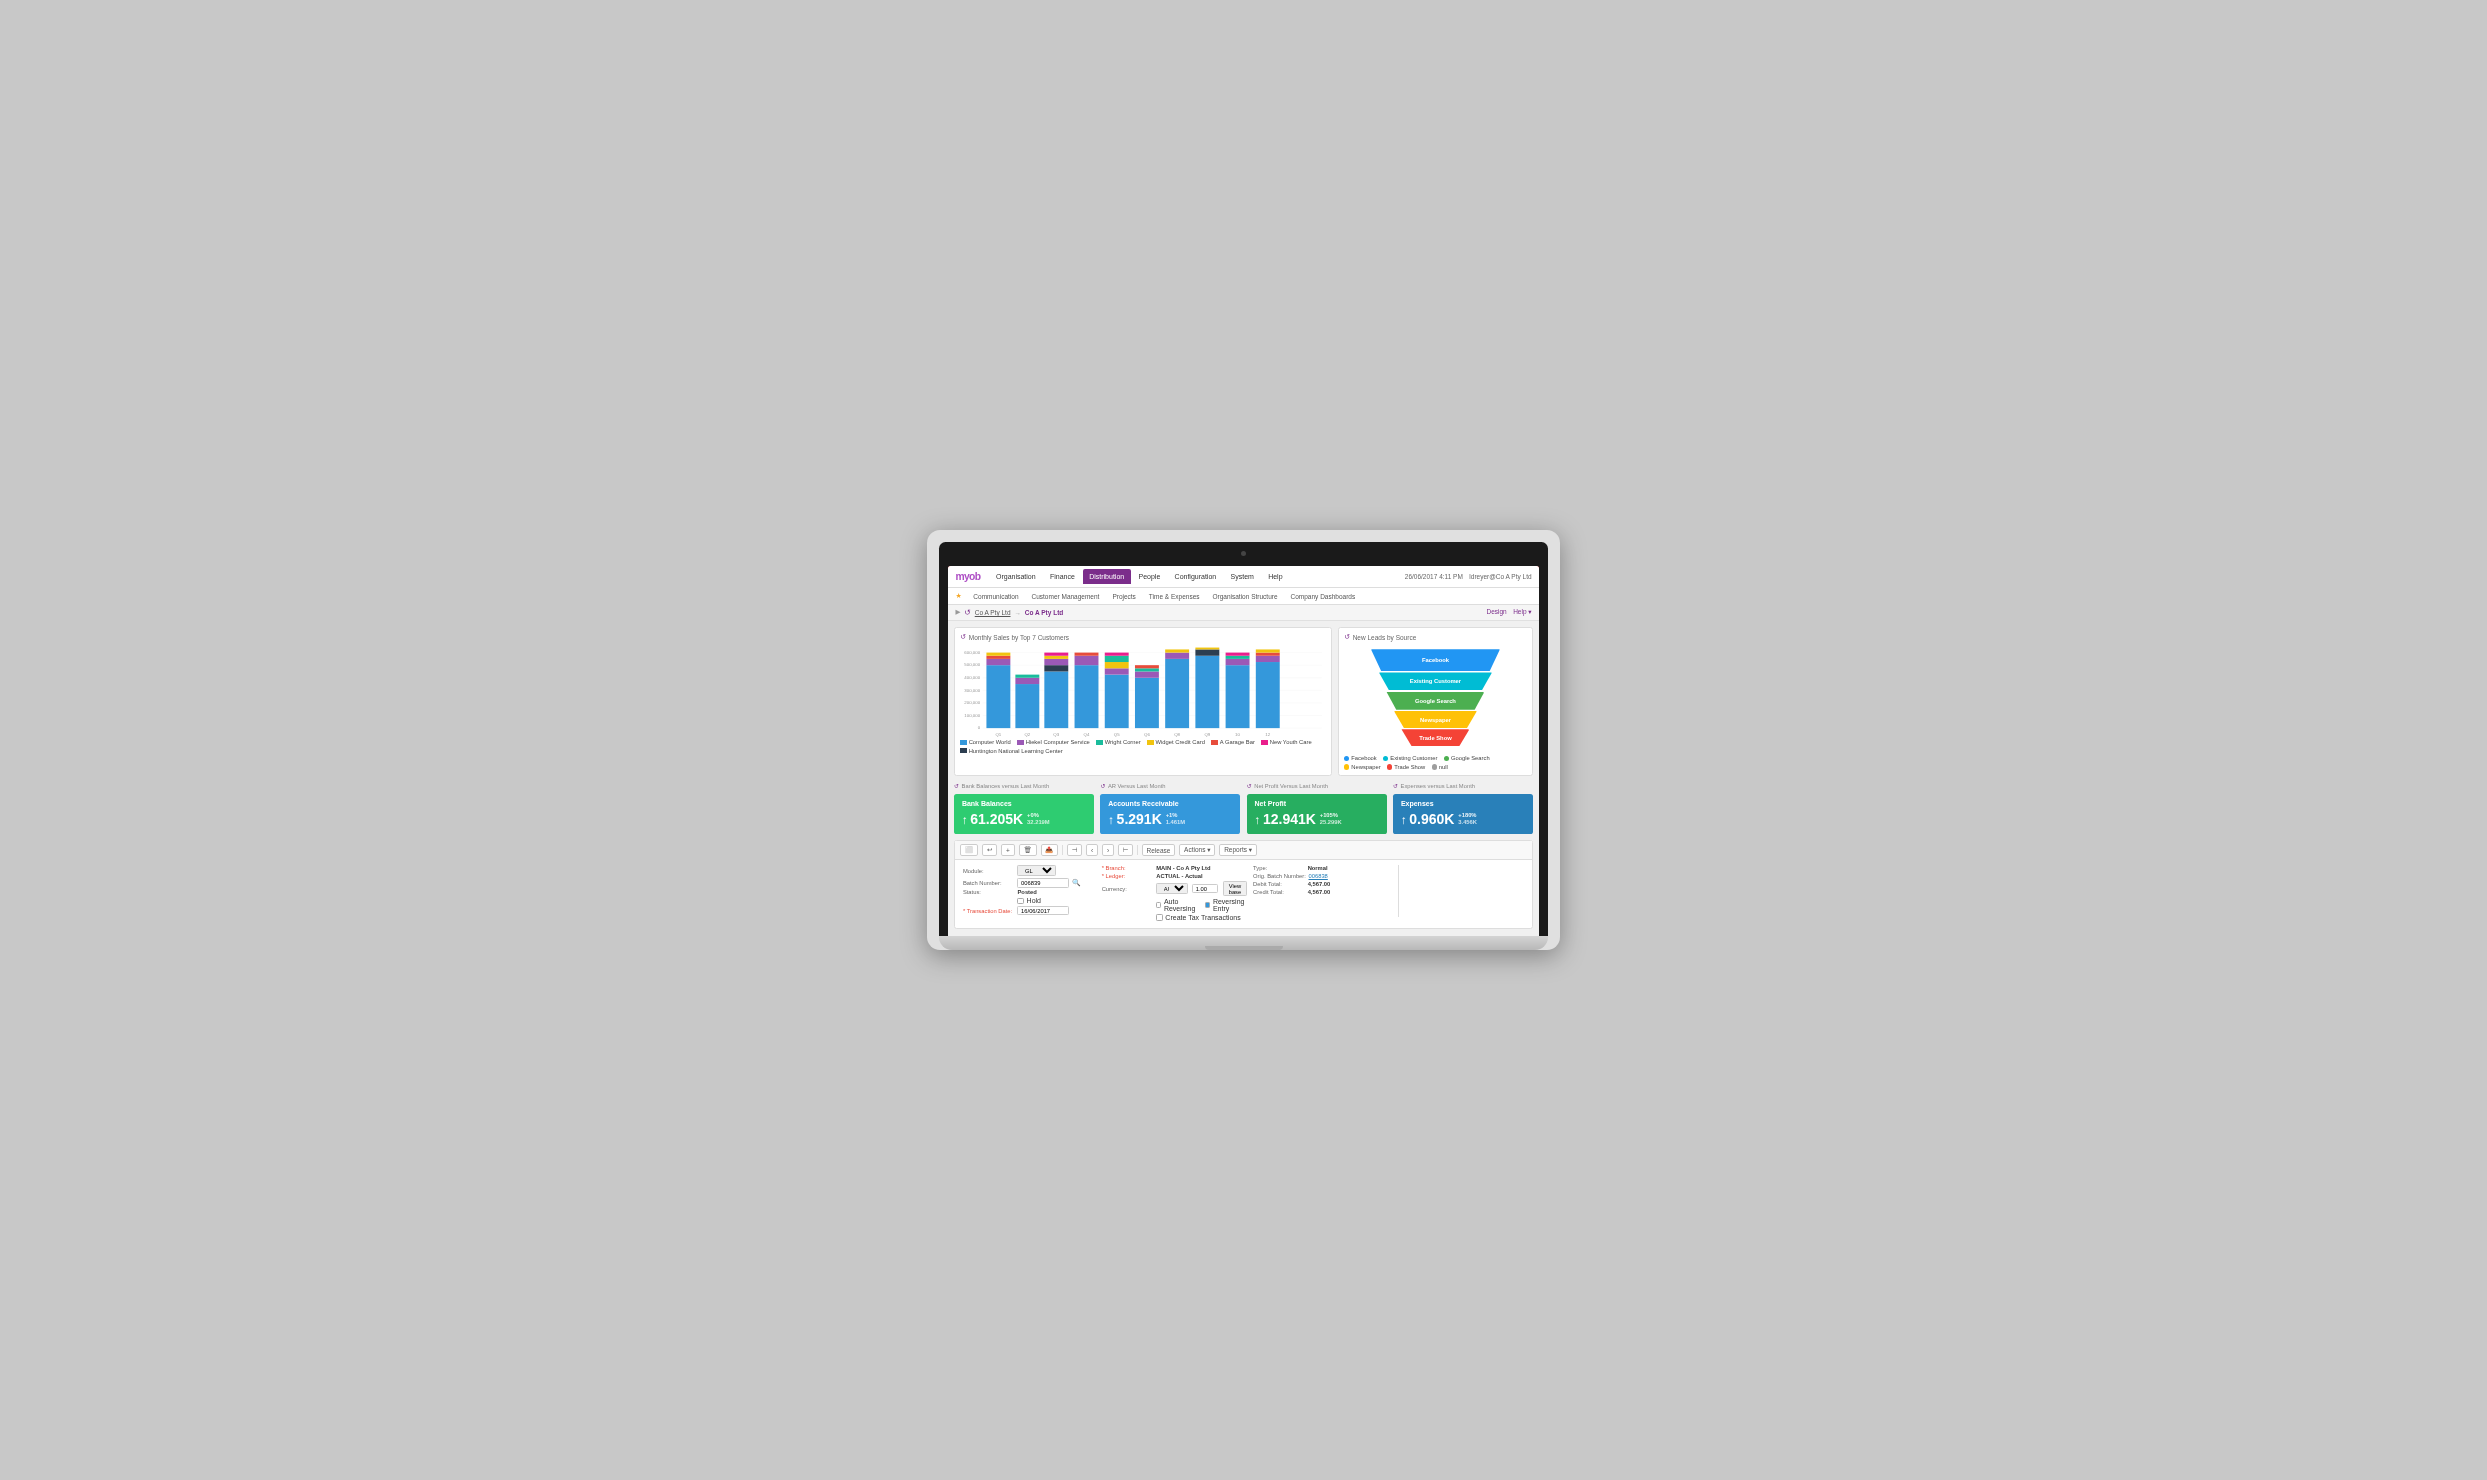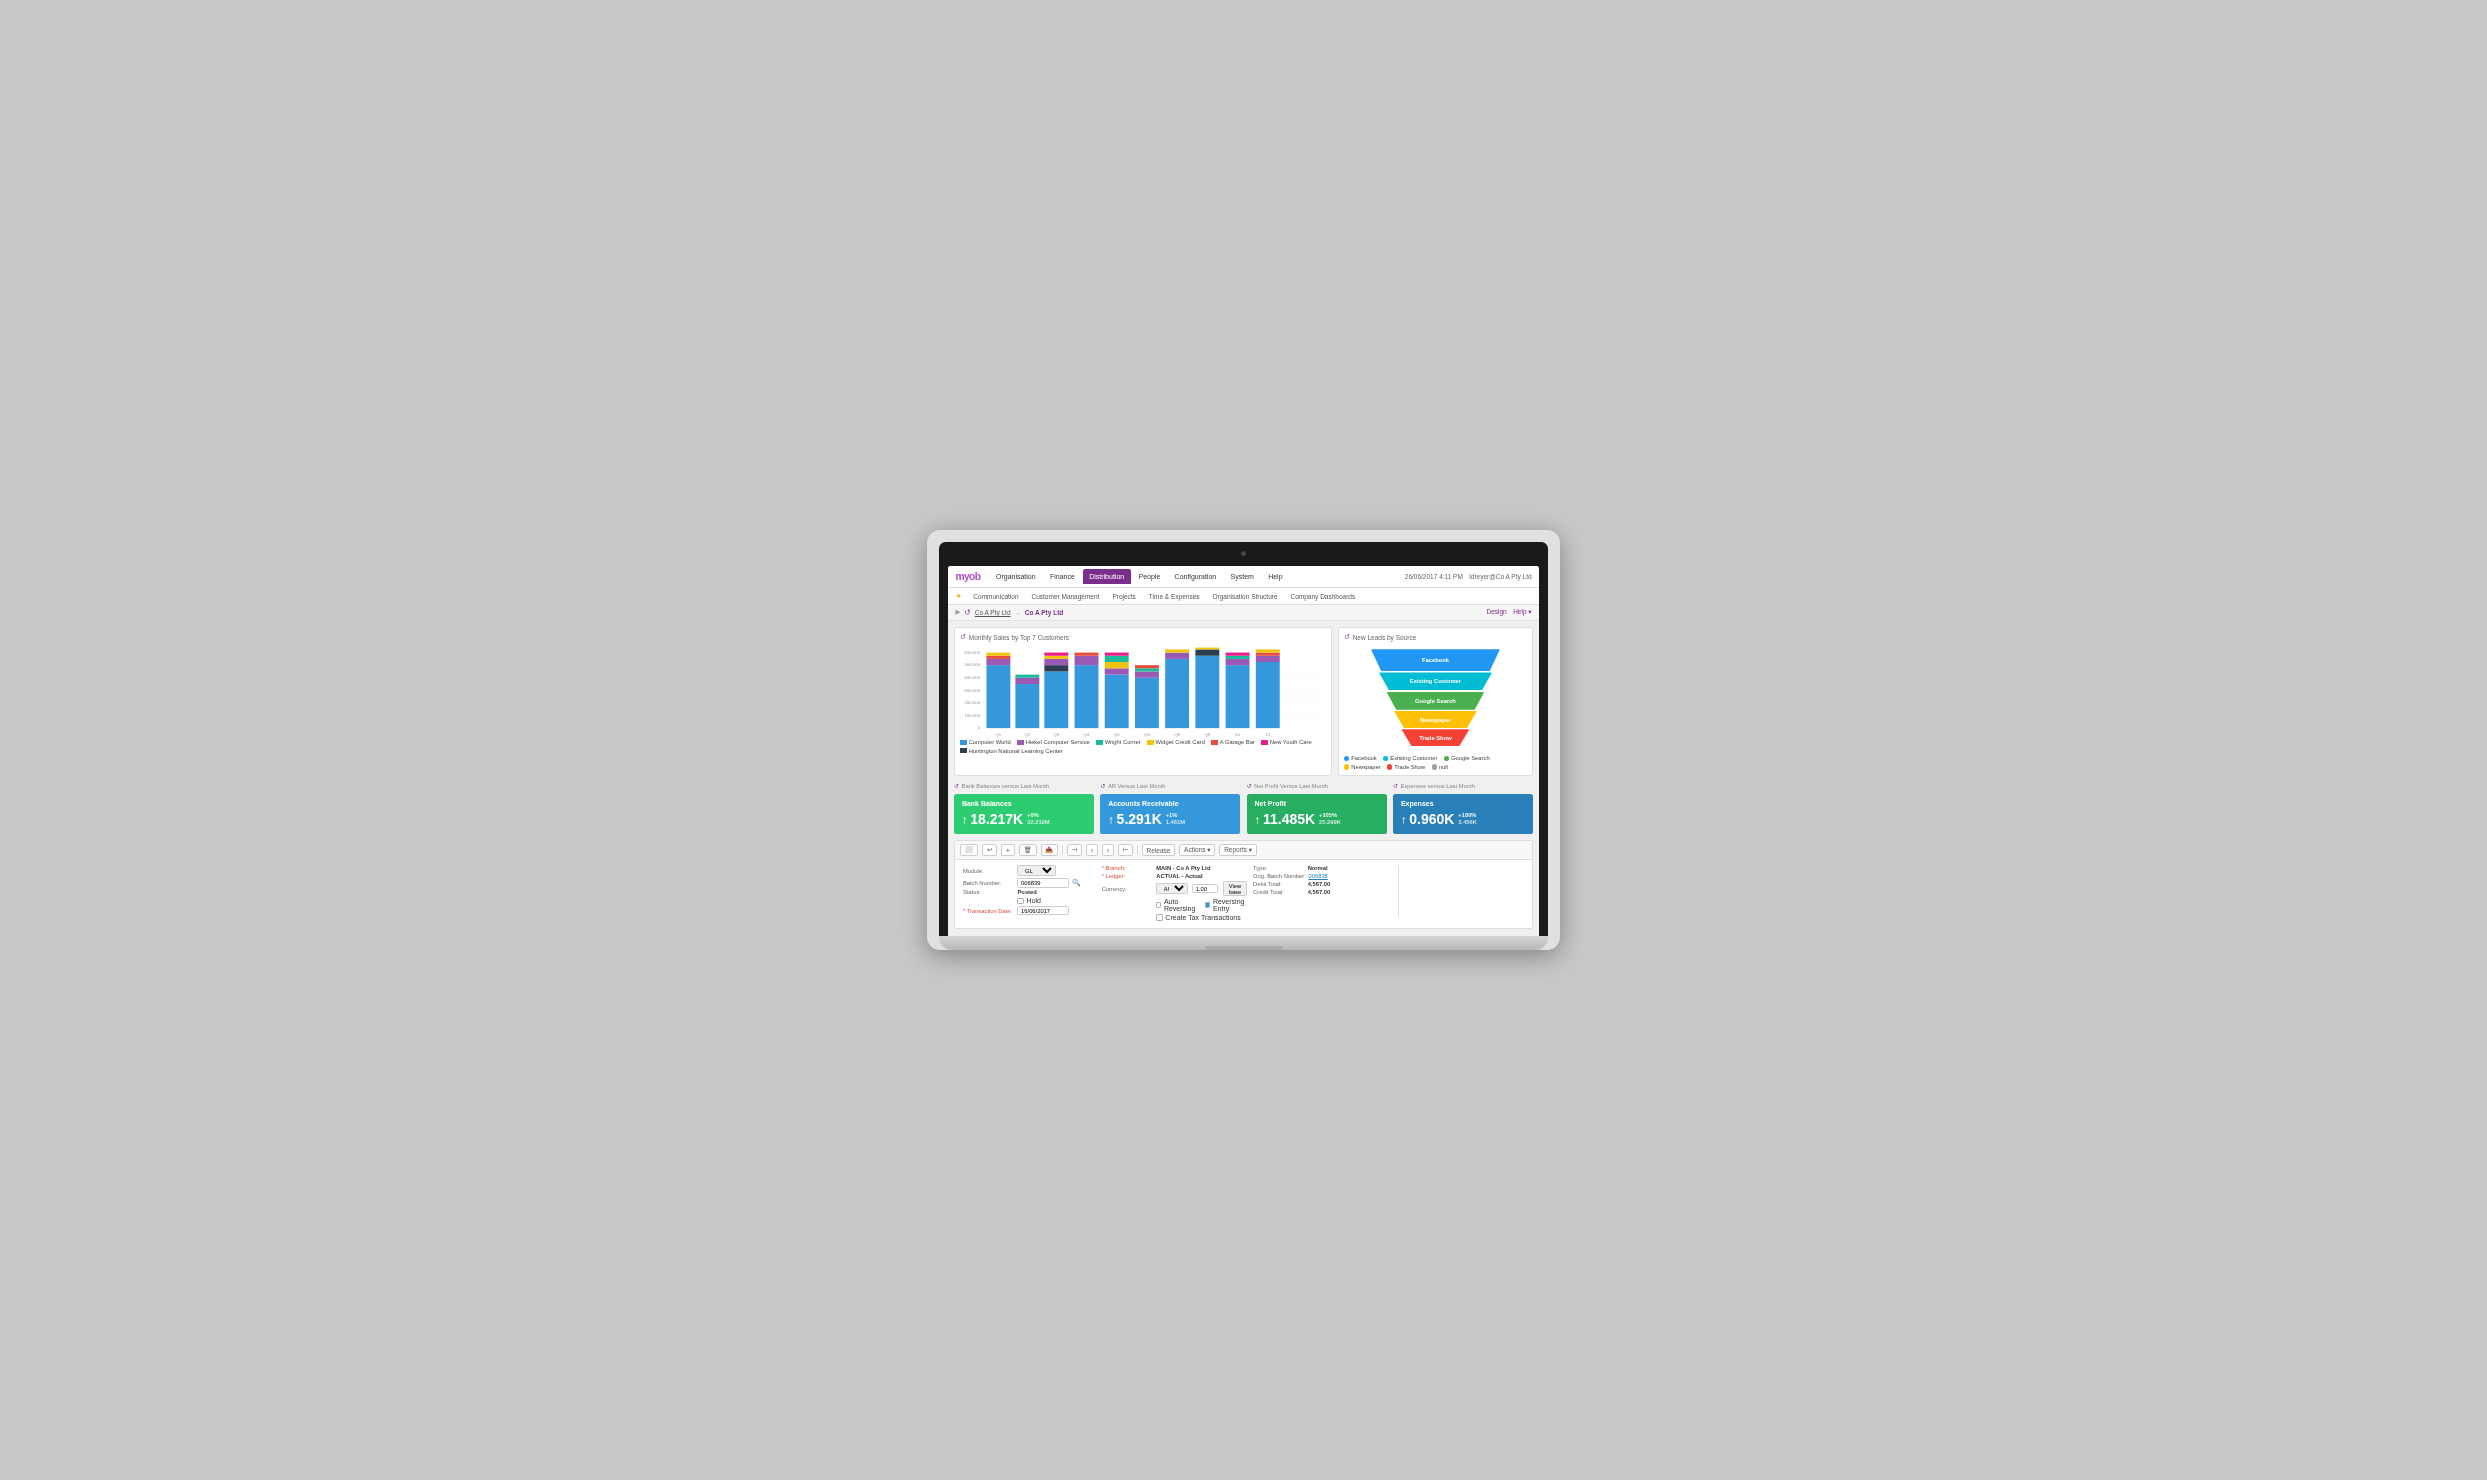--- a/index.html
+++ b/index.html
@@ -471,21 +471,21 @@
                   <span>Expenses versus Last Month</span>
                 </div>
               </div>
             </div>
             <div class="kpi-row">
 
               <div class="kpi-panel green">
                 <div class="kpi-label">Bank Balances</div>
                 <div class="kpi-value">
                   <span class="kpi-arrow">↑</span>
-                  <span>18.217K</span>
+                  <span>61.205K</span>
                   <div class="kpi-change">
                     <span class="kpi-pct">+0%</span>
                     <span class="kpi-abs">32.219M</span>
                   </div>
                 </div>
               </div>
 
               <div class="kpi-panel blue">
                 <div class="kpi-label">Accounts Receivable</div>
                 <div class="kpi-value">
@@ -495,21 +495,21 @@
                     <span class="kpi-pct">+1%</span>
                     <span class="kpi-abs">1.461M</span>
                   </div>
                 </div>
               </div>
 
               <div class="kpi-panel green2">
                 <div class="kpi-label">Net Profit</div>
                 <div class="kpi-value">
                   <span class="kpi-arrow">↑</span>
-                  <span>11.485K</span>
+                  <span>12.941K</span>
                   <div class="kpi-change">
                     <span class="kpi-pct">+105%</span>
                     <span class="kpi-abs">25.299K</span>
                   </div>
                 </div>
               </div>
 
               <div class="kpi-panel blue2">
                 <div class="kpi-label">Expenses</div>
                 <div class="kpi-value">

